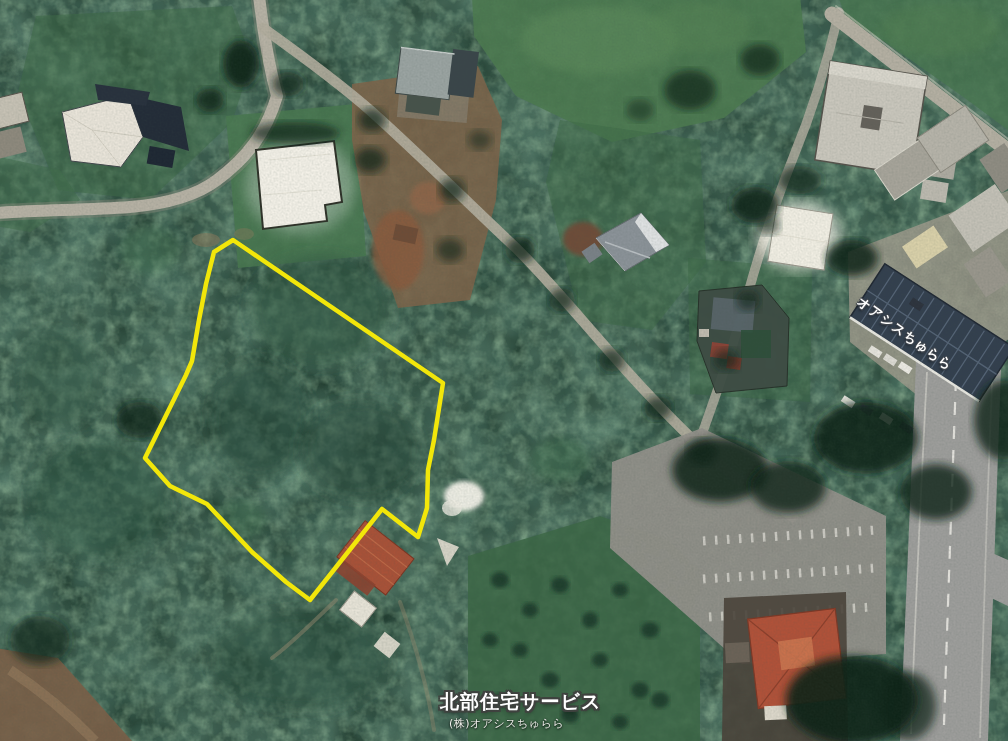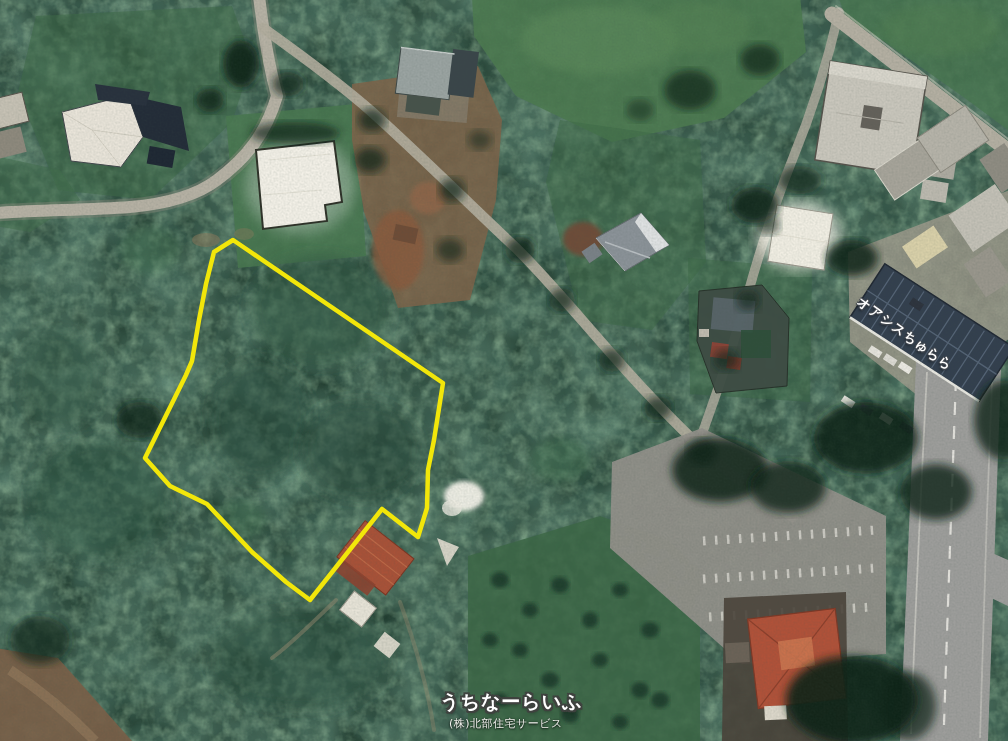--- a/index.html
+++ b/index.html
@@ -309,15 +309,15 @@
       <ellipse cx="490" cy="640" rx="8" ry="7" opacity=".9" filter="url(#fB2)"></ellipse>
     </g>
   </g>
 
   <rect x="0" y="0" width="1008" height="741" filter="url(#grain)" opacity=".22"></rect>
 
   <polygon fill="none" stroke-width="4.5" stroke-linejoin="round" points="233,240 443,383 434,440 428,470 427,508 418,537 382,509 310,600 286,582 252,552 207,504 170,486 145,458 186,375 192,361 199,320 206,284 214,252" stroke="#f2e60a"></polygon>
 </svg>
 
   <div class="bldg-label">オアシスちゅらら</div>
-  <div class="wm-title">うちなーらいふ</div>
-  <div class="wm-company">(株)北部住宅サービス</div>
+  <div class="wm-title">北部住宅サービス</div>
+  <div class="wm-company">(株)オアシスちゅらら</div>
 </div>
 
 </body></html>

